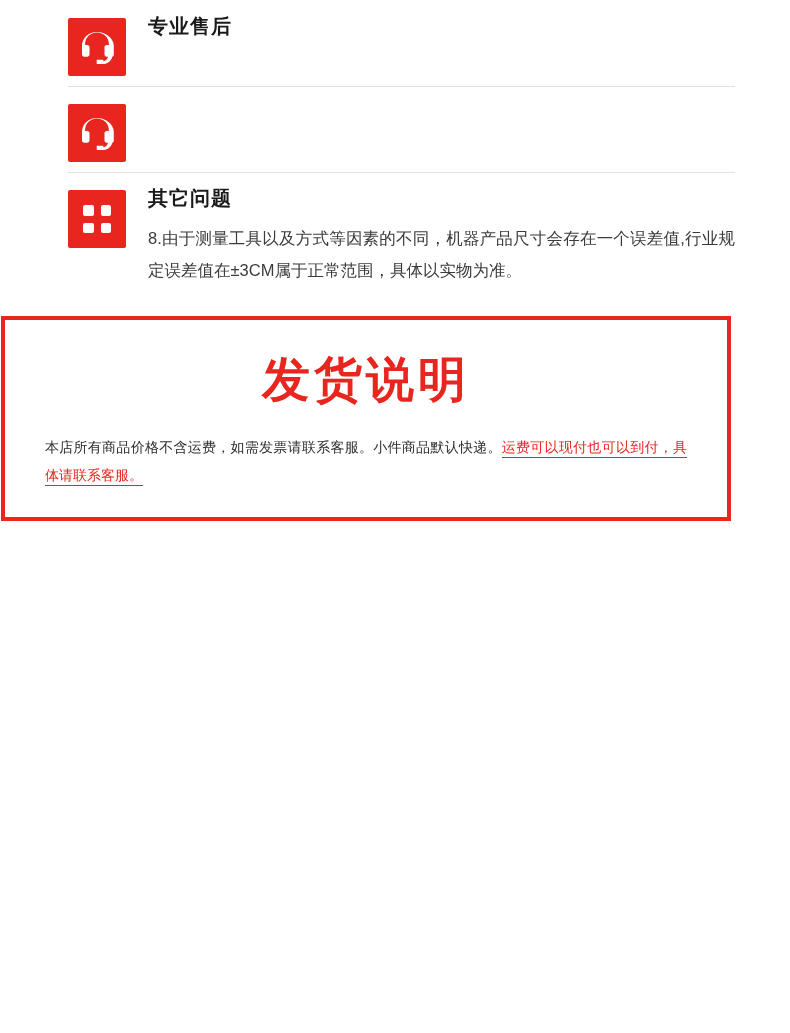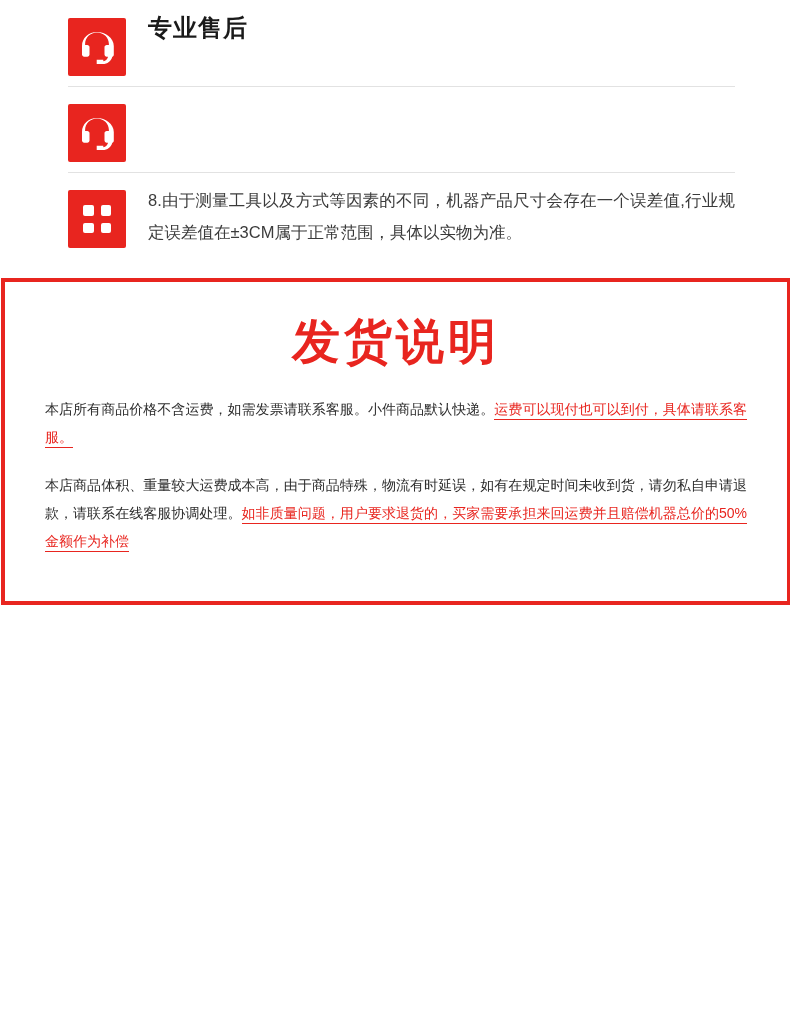--- a/index.html
+++ b/index.html
@@ -53,21 +53,21 @@
   .icon-badge svg {
     display: block;
     width: 58px;
     height: 58px;
   }
   .svc-body {
     flex: 1 1 auto;
     min-width: 0;
   }
   .svc-title {
-    font-size: 24px;
+    font-size: 20px;
     font-weight: bold;
     color: #1a1a1a;
     line-height: 1.2;
     margin: 2px 0 12px 0;
     letter-spacing: 1px;
   }
   .svc-text {
     font-size: 16.5px;
     line-height: 1.95;
     color: #3b3b3b;
@@ -80,24 +80,24 @@
   }
 
   
   .ship-wrap {
     padding: 2px 0 0 0;
     background: #ffffff;
   }
   .ship-box {
     border: 4px solid #e8251f;
     margin: 0 1px 0 1px;
-    padding: 34px 40px 46px 40px;
+    padding: 34px 40px 28px 40px;
     background: #ffffff;
     box-sizing: border-box;
-    width: 790px;
+    width: 730px;
   }
   .ship-title {
     text-align: center;
     color: #e8251f;
     font-size: 48px;
     font-weight: bold;
     letter-spacing: 4px;
     line-height: 1.1;
     margin-bottom: 26px;
   }
@@ -161,27 +161,27 @@
     <div class="svc-block divided">
       <div class="icon-badge">
         <div class="sq-grid">
           <i></i>
           <i></i>
           <i></i>
           <i></i>
         </div>
       </div>
       <div class="svc-body">
+        <div class="svc-title">其它问题</div>
         <div class="svc-text"><span>8.由于测量工具以及方式等因素的不同，机器产品尺寸会存在一个误差值,行业规定误差值在±3CM属于正常范围，具体以实物为准。</span></div>
       </div>
     </div>
 
   </div>
 
   <div class="ship-wrap">
     <div class="ship-box">
       <div class="ship-title">发货说明</div>
       <div class="ship-para"><span>本店所有商品价格不含运费，如需发票请联系客服。小件商品默认快递。</span><span class="red-underline">运费可以现付也可以到付，具体请联系客服。</span></div>
-      <div class="ship-para"><span>本店商品体积、重量较大运费成本高，由于商品特殊，物流有时延误，如有在规定时间未收到货，请勿私自申请退款，请联系在线客服协调处理。</span><span class="red-underline">如非质量问题，用户要求退货的，买家需要承担来回运费并且赔偿机器总价的50%金额作为补偿</span></div>
     </div>
   </div>
 
 </div>
 
 </body></html>

